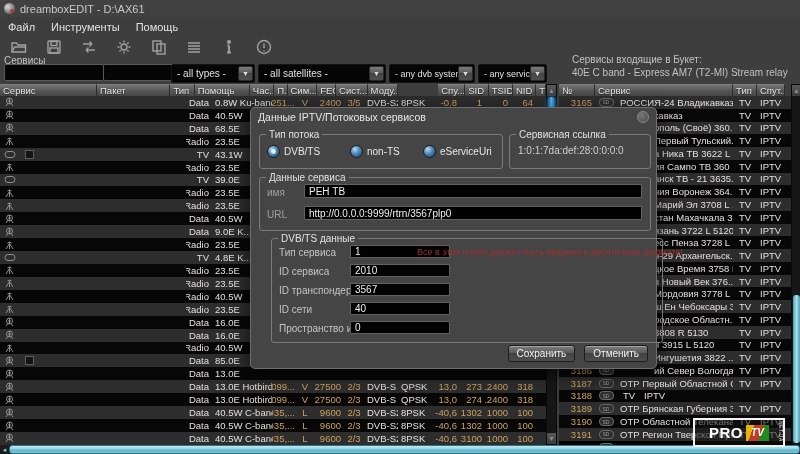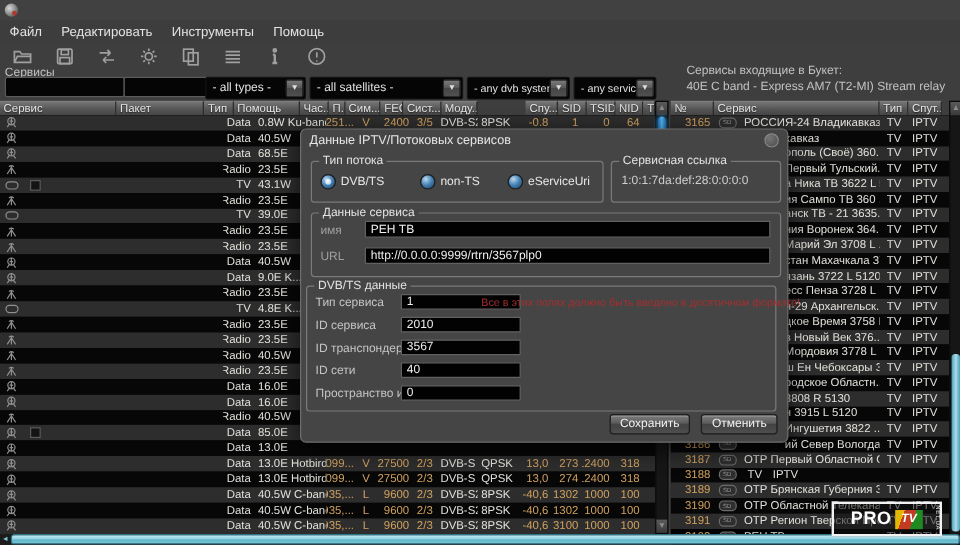--- a/index.html
+++ b/index.html
@@ -89,25 +89,25 @@
          color:#fff;font-weight:bold;font-style:italic;font-size:10px;display:flex;align-items:center;justify-content:center;}
   .wm-net{position:absolute;right:-1px;top:1px;writing-mode:vertical-rl;font-size:5px;color:#e8e8e8;letter-spacing:.5px;}
 </style>
 </head>
 <body>
 
 <div id="screen">
 
   <div class="titlebar">
     <span class="appicon"></span>
+    <span>dreamboxEDIT - D:\AX61</span>
   </div>
 
   <div class="menubar">
     <span class="menuitem">Файл</span>
-    <span class="menuitem">Редактировать</span>
     <span class="menuitem">Инструменты</span>
     <span class="menuitem">Помощь</span>
   </div>
 
   <div class="toolbar">
     <span class="tbtn">
       <svg width="18" height="16">
           <path d="M2 13 V4 h4.5 l1.5 2 h7.5 v7 z"></path>
           <path d="M2 13 l2.5-5 h11"></path>
         </svg>
@@ -1130,21 +1130,21 @@
     </div>
 
     <div class="group" style="left:8px;top:69px;width:390px;height:52px;">
       <span class="group-label">Данные сервиса</span>
       <span class="dlg-label" style="left:7px;top:9px;color:#9f9f9f;">имя</span>
       <input class="dlg-input" style="left: 44px; top: 6px; width: 338px; height: 14px;" value="РЕН ТВ">
       <span class="dlg-label" style="left:7px;top:31px;color:#9f9f9f;">URL</span>
       <input class="dlg-input" style="left: 44px; top: 28px; width: 338px; height: 14px;" value="http://0.0.0.0:9999/rtrn/3567plp0">
     </div>
 
-    <div class="group" style="left:4px;top:130px;width:390px;height:103px;">
+    <div class="group" style="left:20px;top:130px;width:390px;height:103px;">
       <span class="group-label">DVB/TS данные</span>
 
       <span class="dlg-label" style="left:7px;top:8px;">Тип сервиса</span>
       <input class="dlg-input" style="left: 78px; top: 6px; width: 100px; height: 13px;" value="1">
       <span class="warning" style="left:145px;top:8px;">Все в этих полях должно быть введено в десятичном формате!</span>
 
       <span class="dlg-label" style="left:7px;top:27px;">ID сервиса</span>
       <input class="dlg-input" style="left: 78px; top: 25px; width: 100px; height: 13px;" value="2010">
 
       <span class="dlg-label" style="left:7px;top:46px;">ID транспондера</span>

